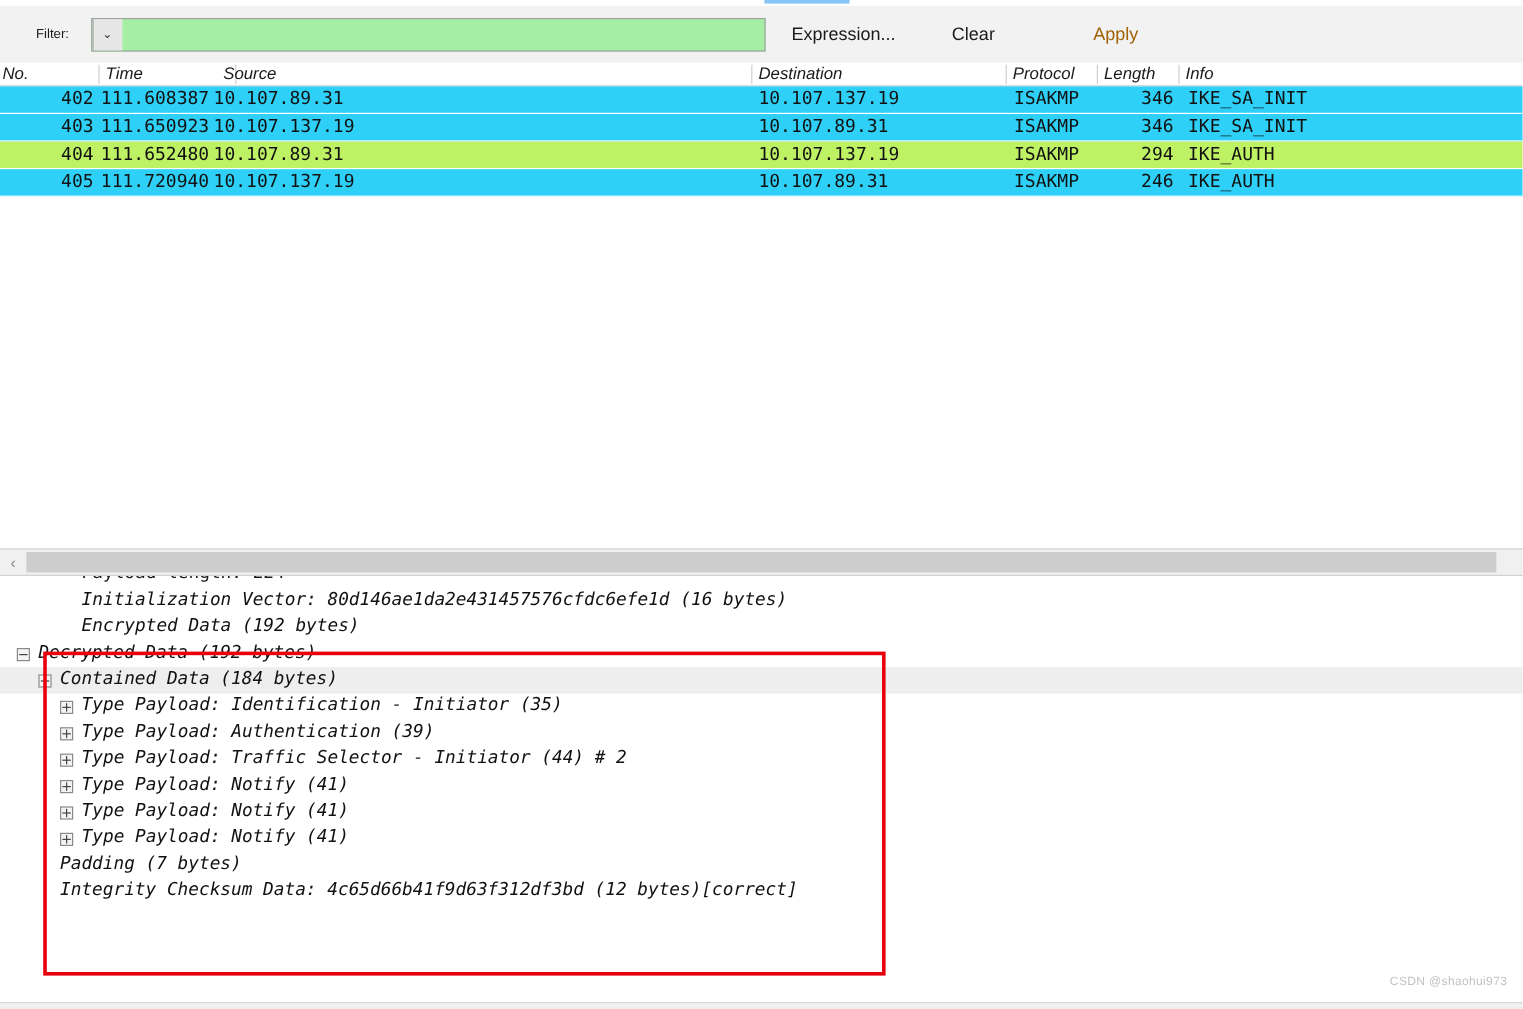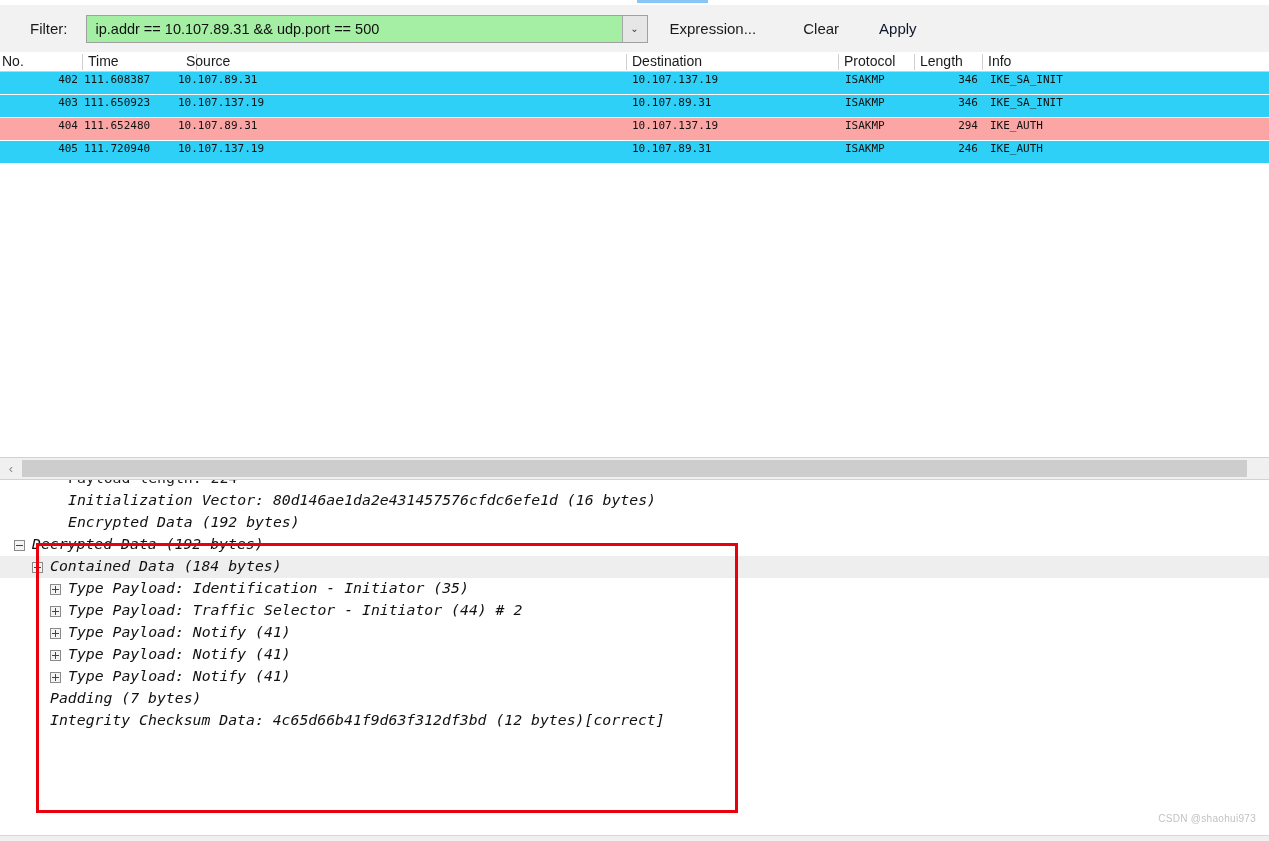--- a/index.html
+++ b/index.html
@@ -34,21 +34,21 @@
     position: absolute;
     left: 0; top: 5px;
     width: 1269px; height: 47px;
     background: #f2f2f2;
     border-bottom: 1px solid #d8d8d8;
     display: flex;
     align-items: center;
   }
   #filter-label {
     margin-left: 30px;
-    font-size: 15px;
+    font-size: 11px;
     color: #1a1a1a;
     white-space: nowrap;
   }
   #filter-input-wrap {
     margin-left: 18px;
     width: 562px;
     height: 28px;
     display: flex;
     border: 1px solid #a0a0a0;
     box-sizing: border-box;
@@ -79,35 +79,36 @@
     font-size: 15px;
     color: #1a1a1a;
     background: transparent;
     border: none;
     font-family: "Liberation Sans", sans-serif;
     padding: 0;
     white-space: nowrap;
   }
   #btn-expression { margin-left: 22px; }
   #btn-clear { margin-left: 47px; }
-  #btn-apply { margin-left: 40px; color: #0f172a; }
+  #btn-apply { margin-left: 82px; color: #a16207; }
 
   
   #packet-list {
     position: absolute;
     left: 0; top: 52px;
     width: 1269px; height: 405px;
     background: #ffffff;
     overflow: hidden;
   }
   #packet-columns {
     position: relative;
     height: 19px;
     background: #ffffff;
     border-bottom: 1px solid #cfcfcf;
+    font-style: italic;
   }
   #packet-columns .col-head {
     position: absolute;
     top: 1px;
     font-size: 14px;
     color: #1a1a1a;
     white-space: nowrap;
   }
   #packet-columns .divider {
     position: absolute;
@@ -115,26 +116,26 @@
     width: 1px;
     height: 16px;
     background: #d0d0d0;
   }
   .pkt-row {
     position: relative;
     height: 22px;
     border-bottom: 1px solid #ffffff;
   }
   .pkt-row.c-cyan { background: #2ed0f7; }
-  .pkt-row.c-gray { background: #fca5a5; }
+  .pkt-row.c-gray { background: #bef264; }
   .pkt-row .cell {
     position: absolute;
     top: 1px;
     font-family: "DejaVu Sans Mono", monospace;
-    font-size: 11px;
+    font-size: 15px;
     color: #111111;
     white-space: nowrap;
   }
   .cell.no       { left: 0;    width: 78px; text-align: right; }
   .cell.time     { left: 84px; width: 92px; text-align: left; }
   .cell.source   { left: 178px; }
   .cell.dest     { left: 632px; }
   .cell.proto    { left: 845px; }
   .cell.len      { left: 920px; width: 58px; text-align: right; }
   .cell.info     { left: 990px; }
@@ -267,21 +268,20 @@
 <body>
 
 <div id="top-sliver">
   <div class="blue-tab"></div>
 </div>
 
 <div id="filter-bar">
   <span id="filter-label">Filter:</span>
 
   <div id="filter-input-wrap">
-    <input id="filter-input" type="text" value="ip.addr == 10.107.89.31 &amp;&amp; udp.port == 500" style="">
     <div id="filter-dropdown">
       <span>⌄</span>
     </div>
   </div>
 
   <button class="toolbar-btn" id="btn-expression">Expression...</button>
   <button class="toolbar-btn" id="btn-clear">Clear</button>
   <button class="toolbar-btn" id="btn-apply">Apply</button>
 </div>
 
@@ -372,20 +372,24 @@
   <div class="detail-row lvl2 highlight">
     <span class="twisty"></span>
     <span class="detail-text">Contained Data (184 bytes)</span>
   </div>
 
   <div class="detail-row lvl3">
     <span class="twisty plus"></span>
     <span class="detail-text">Type Payload: Identification - Initiator (35)</span>
   </div>
 
+  <div class="detail-row lvl3">
+    <span class="twisty plus"></span>
+    <span class="detail-text">Type Payload: Authentication (39)</span>
+  </div>
 
 
   <div class="detail-row lvl3">
     <span class="twisty plus"></span>
     <span class="detail-text">Type Payload: Traffic Selector - Initiator (44) # 2</span>
   </div>
 
 
   <div class="detail-row lvl3">
     <span class="twisty plus"></span>

